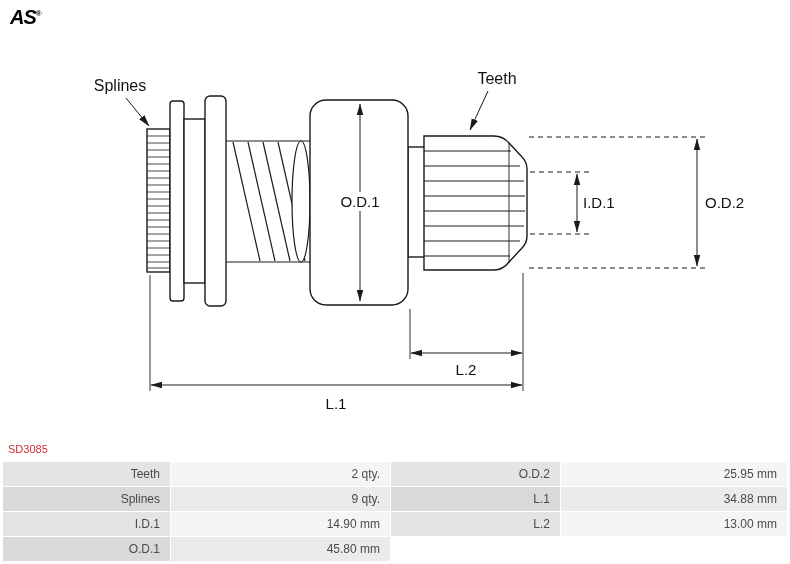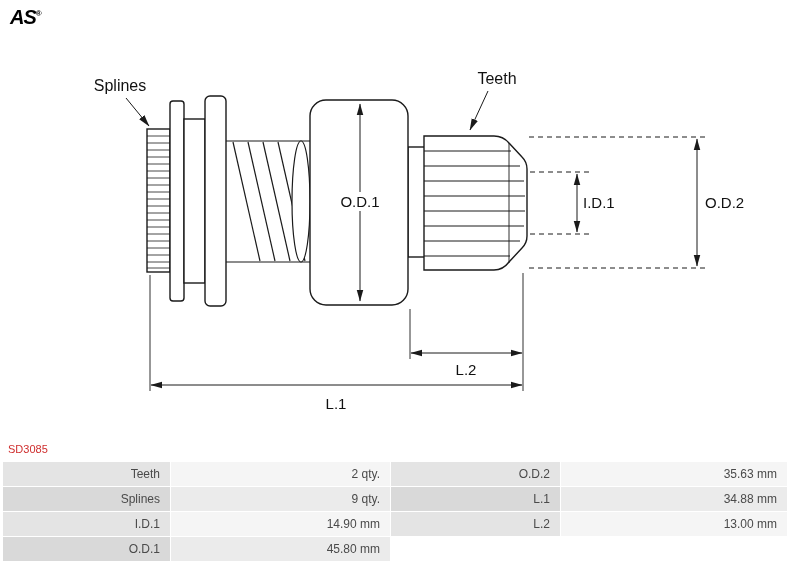--- a/index.html
+++ b/index.html
@@ -123,21 +123,21 @@
   </g>
 </svg>
 
 <div class="part-number">SD3085</div>
 
 <div class="spec-table">
   <div class="trow">
     <div class="cell lbl">Teeth</div>
     <div class="cell val">2 qty.</div>
     <div class="cell lbl">O.D.2</div>
-    <div class="cell val">35.63 mm</div>
+    <div class="cell val">25.95 mm</div>
   </div>
   <div class="trow">
     <div class="cell lbl">Splines</div>
     <div class="cell val">9 qty.</div>
     <div class="cell lbl">L.1</div>
     <div class="cell val">34.88 mm</div>
   </div>
   <div class="trow">
     <div class="cell lbl">I.D.1</div>
     <div class="cell val">14.90 mm</div>

